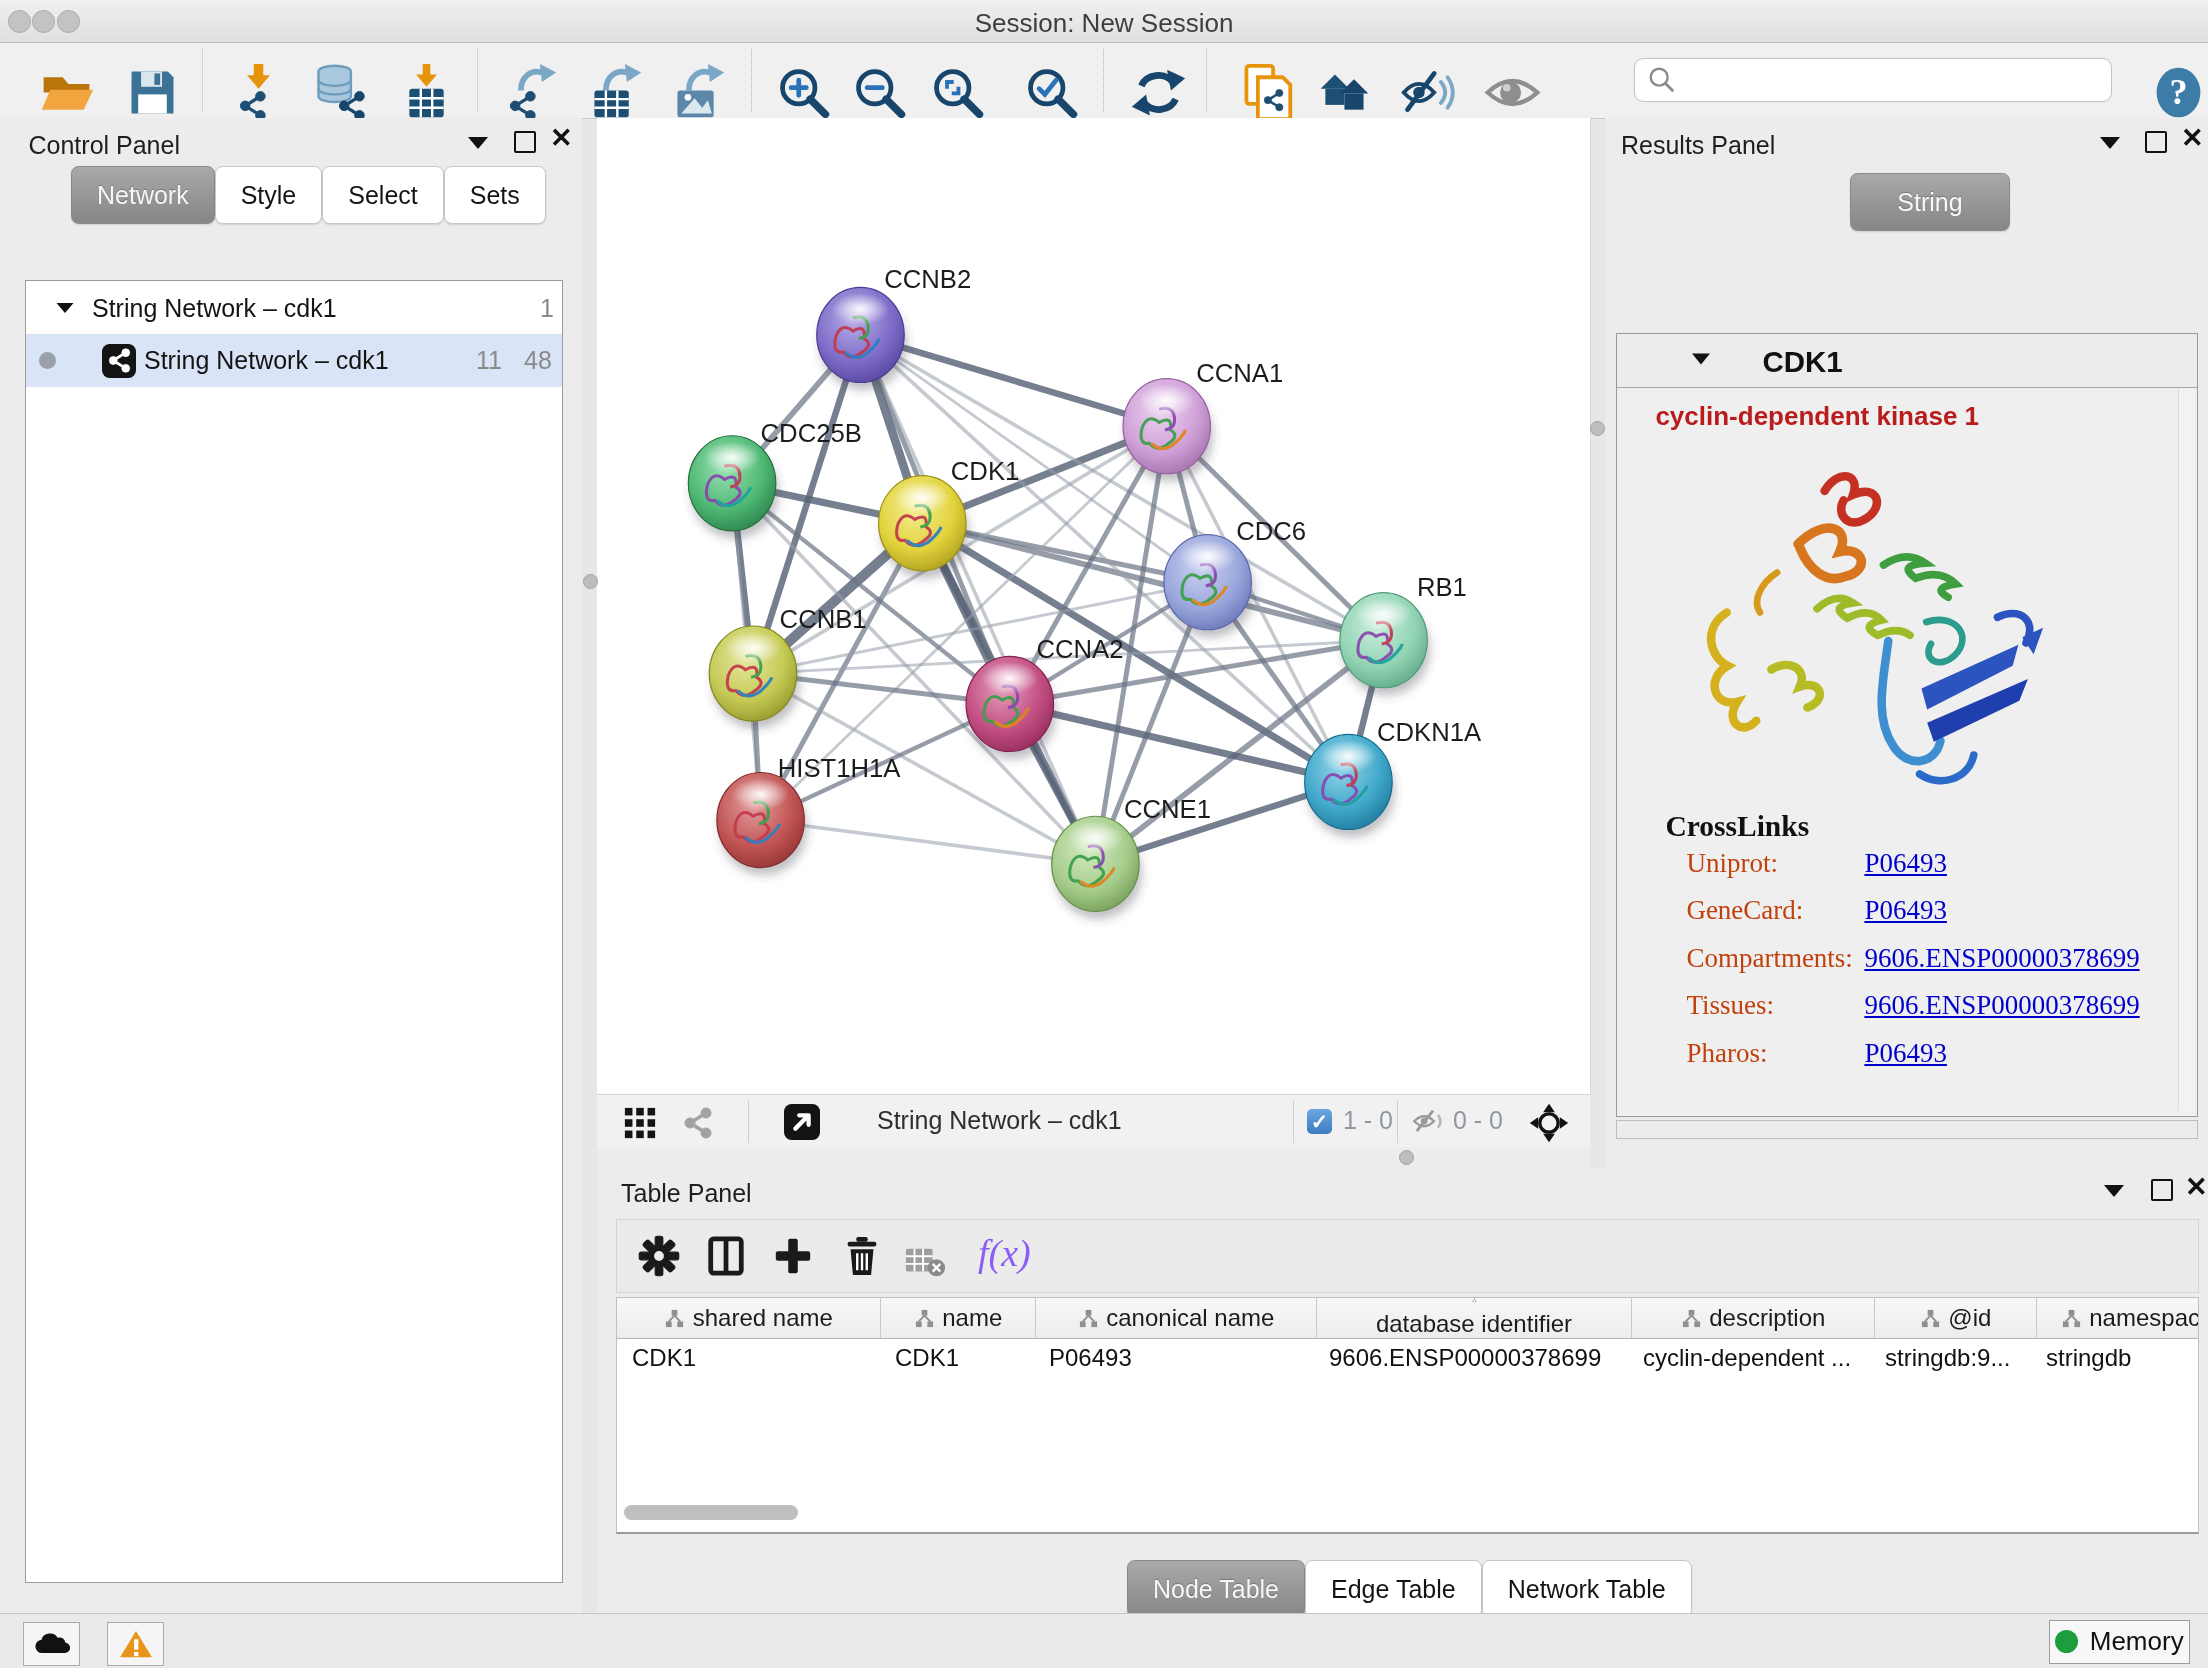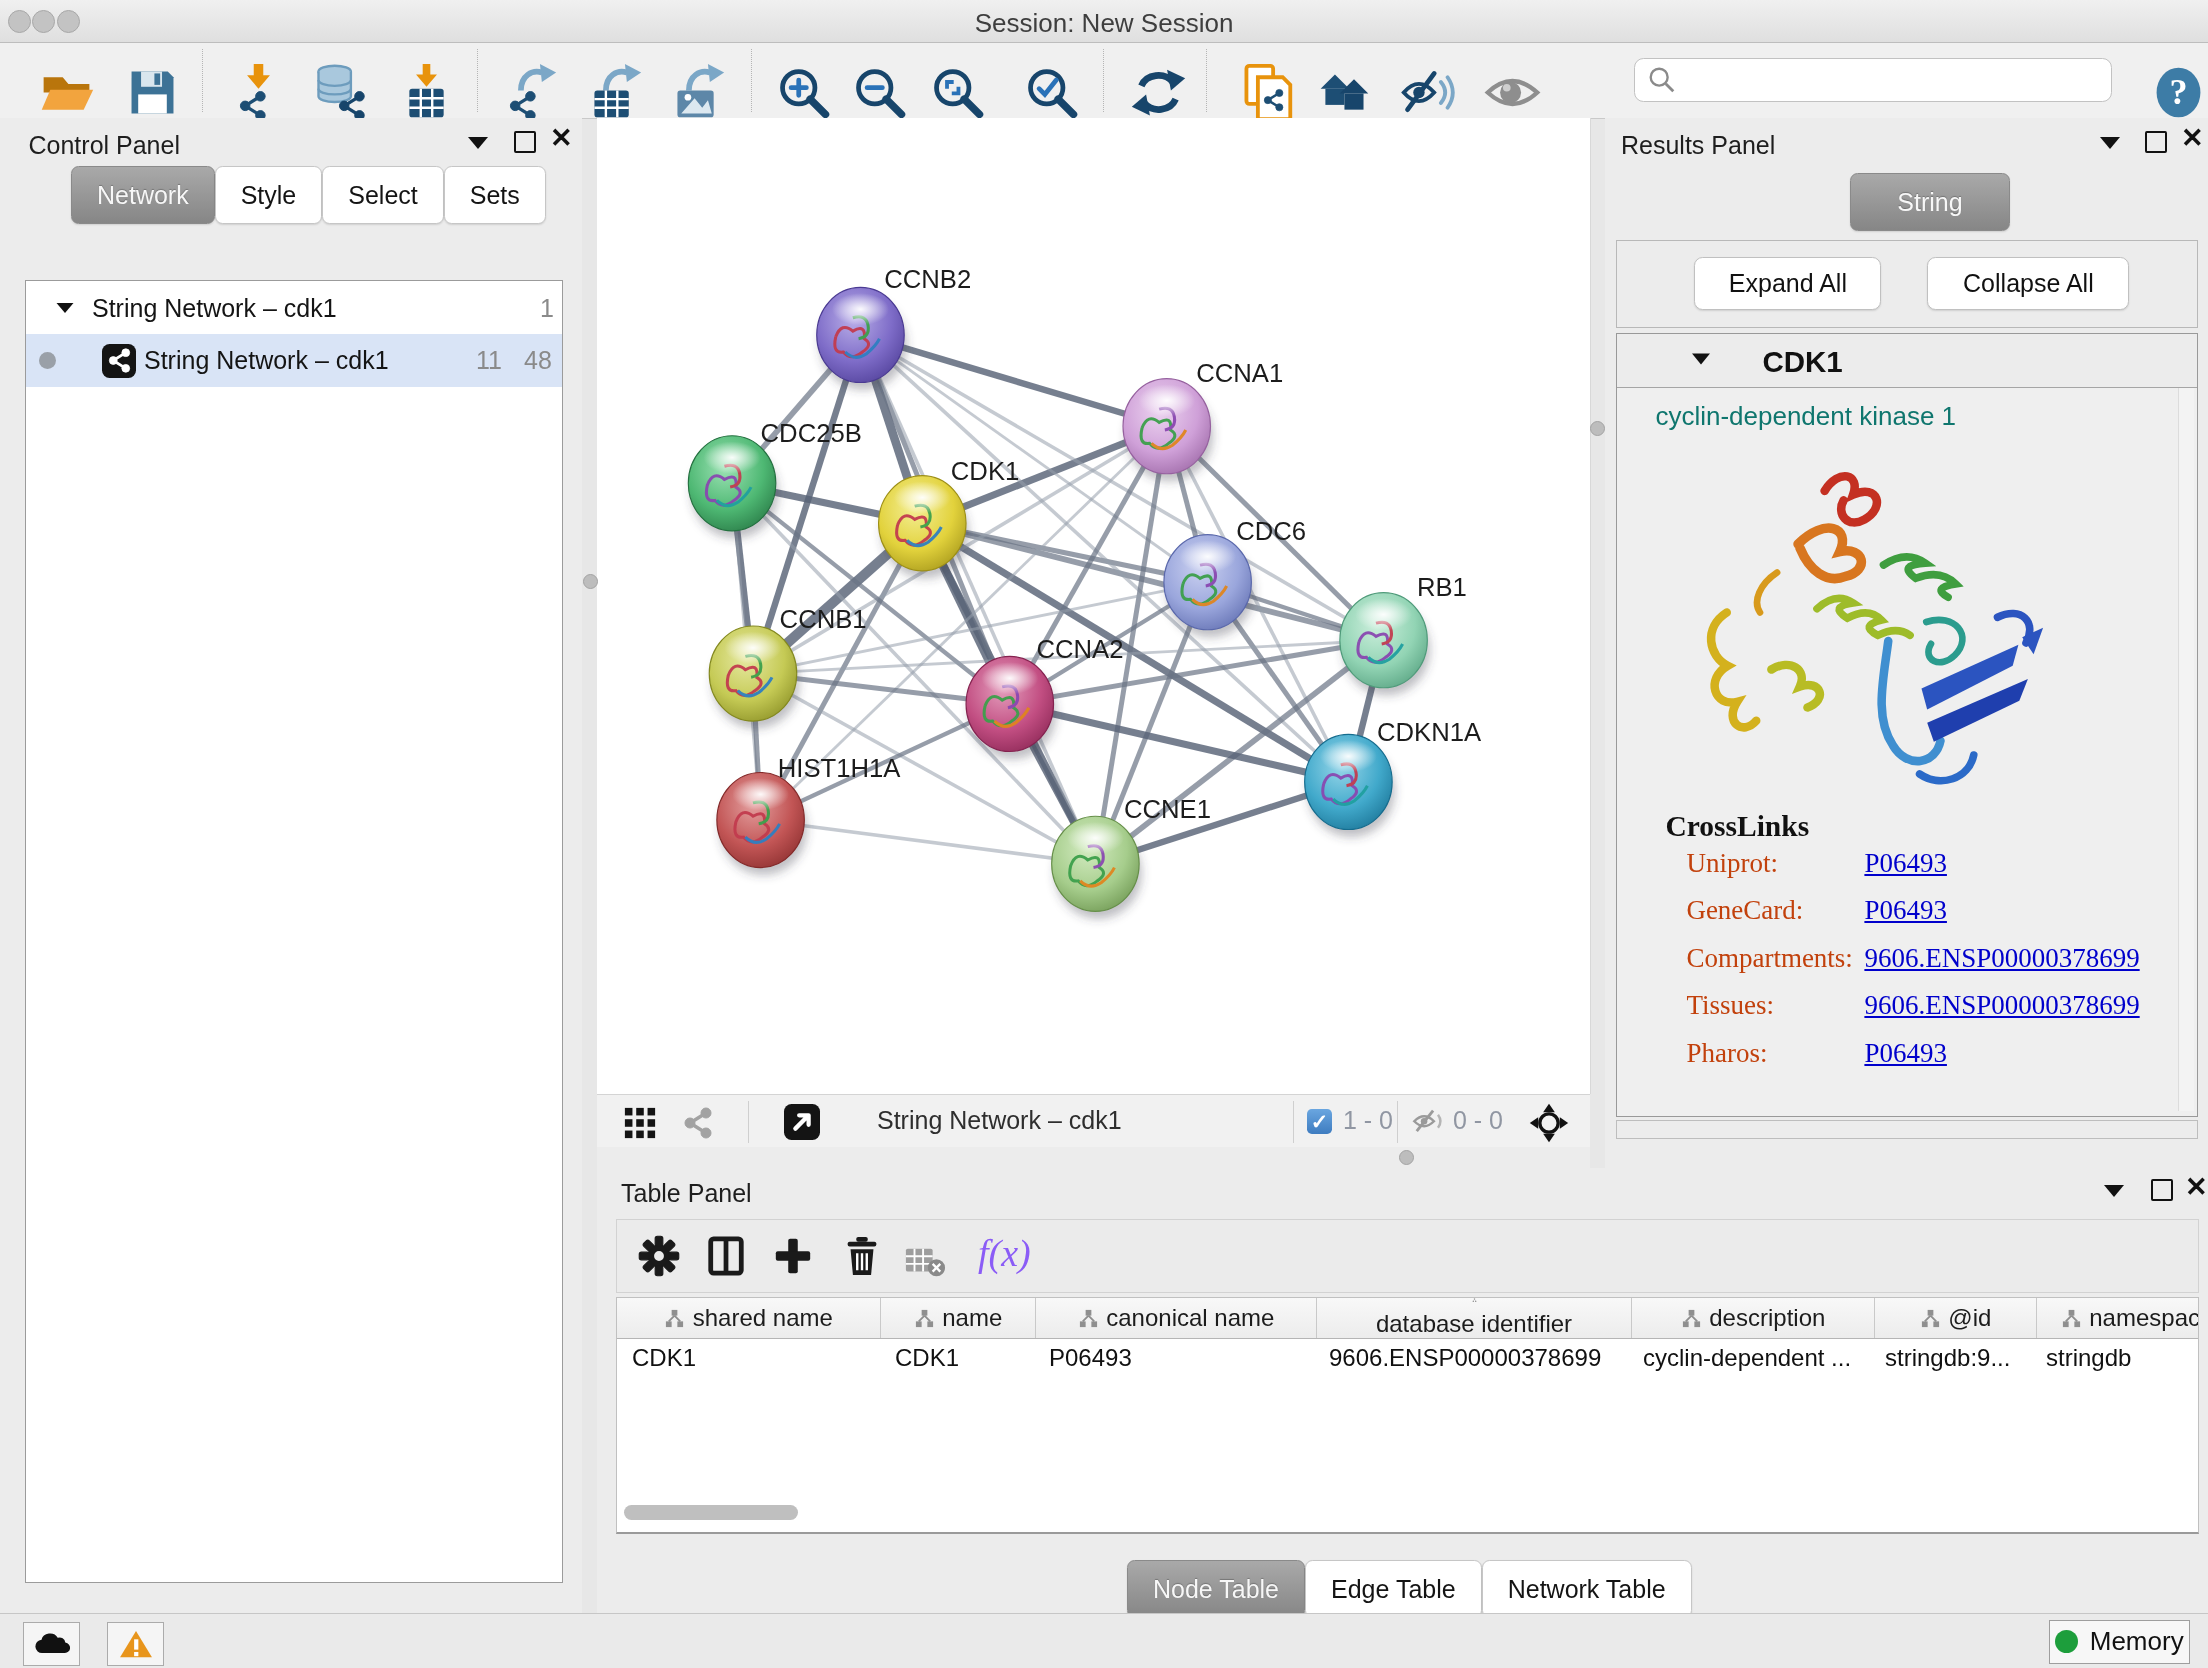--- a/index.html
+++ b/index.html
@@ -52,21 +52,21 @@
   .split-dot{width:13.3px;height:13.3px;border-radius:50%;background:#bdbdbd;border:1px solid #a3a3a3;}
   
   #results-panel{left:1605px;top:118px;width:603px;height:1050px;background:#ececec;}
   #rp-tab{left:245px;top:55px;width:108px;}
   #rp-boxA{left:11.4px;top:122px;width:580px;height:86px;border:1px solid #b8b8b8;background:#ececec;}
   .rp-btn{top:16px;height:51px;line-height:51px;background:#fff;border:1px solid #c0c0c0;border-radius:8.6px;
           font-size:25px;color:#111;text-align:center;box-shadow:0 1px 1.9px rgba(0,0,0,.12);}
   #rp-boxB{left:11.4px;top:215px;width:580px;height:782px;border:1px solid #999;background:#efefef;}
   #rp-sec-head{left:0;top:0;width:100%;height:53px;border-bottom:1px solid #a5a5a5;background:#ececec;}
   #rp-gene{font-size:29.5px;font-weight:bold;color:#111;top:10.5px;left:145px;}
-  #rp-desc{left:38px;top:67px;font-size:26px;color:#0f766e;}
+  #rp-desc{left:38px;top:67px;font-size:26px;color:#b91c1c;font-weight:bold;}
   #rp-cross{font-family:"Liberation Serif",serif;}
   #rp-cross-title{left:48px;top:476px;font-size:29.5px;font-weight:bold;color:#111;}
   .cl-row{left:0;width:533px;height:48px;}
   .cl-label{position:absolute;left:69px;font-size:27px;color:#c2410c;}
   .cl-value{position:absolute;left:247px;font-size:27px;color:#0000cc;text-decoration:underline;cursor:pointer;}
   #rp-scroll{left:561px;top:54px;width:14.3px;height:723px;background:#f3f3f3;border-left:1px solid #dcdcdc;}
   #rp-tail{left:11.4px;top:1002px;width:580px;height:17px;background:#ececec;border:1px solid #bdbdbd;}
   
   #table-panel{left:597px;top:1168px;width:1611px;height:445px;background:#ececec;}
   #tp-toolbar{left:19px;top:51px;width:1581px;height:72px;background:#ebebeb;border:1px solid #d2d2d2;}
@@ -617,24 +617,20 @@
 </div>
 
 <div id="results-panel" class="abs">
   <div class="abs phead-title" style="left:16px;top:13.3px">Results Panel</div>
   <span class="tri-down abs" style="left:495px;top:19px"></span>
   <span class="float-sq abs" style="left:540px;top:13.3px"></span>
   <span class="close-x abs" style="left:576px;top:11.4px">✕</span>
 
   <div id="rp-tab" class="tab active abs">String</div>
 
-  <div id="rp-boxA" class="abs">
-    <div class="rp-btn abs" style="left:77px;width:185px">Expand All</div>
-    <div class="rp-btn abs" style="left:310px;width:200px">Collapse All</div>
-  </div>
 
   <div id="rp-boxB" class="abs">
     <div id="rp-sec-head" class="abs">
       <span class="tri-down abs" style="left:74px;top:19px;transform:scale(0.9)"></span>
       <span id="rp-gene" class="abs">CDK1</span>
     </div>
     <div id="rp-desc" class="abs">cyclin-dependent kinase 1</div>
 
     <svg class="abs" style="left:67px;top:112px" width="380" height="371" viewBox="0 0 400 380">
       <g fill="none" stroke-linecap="round">

